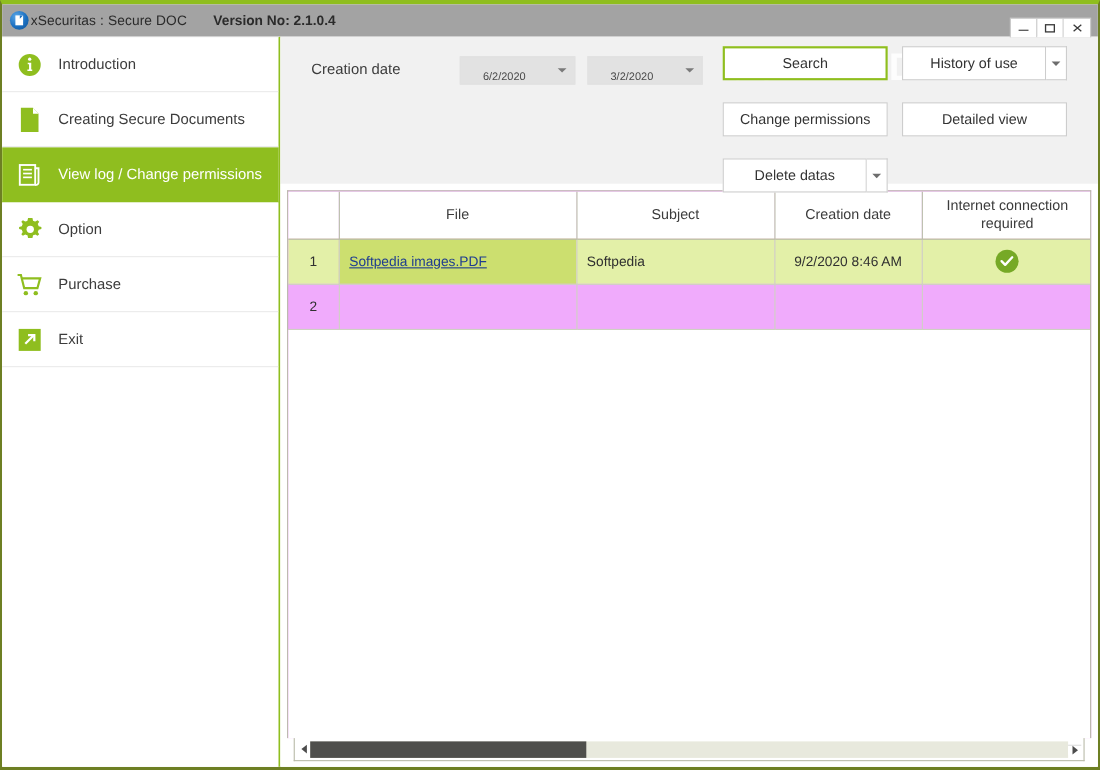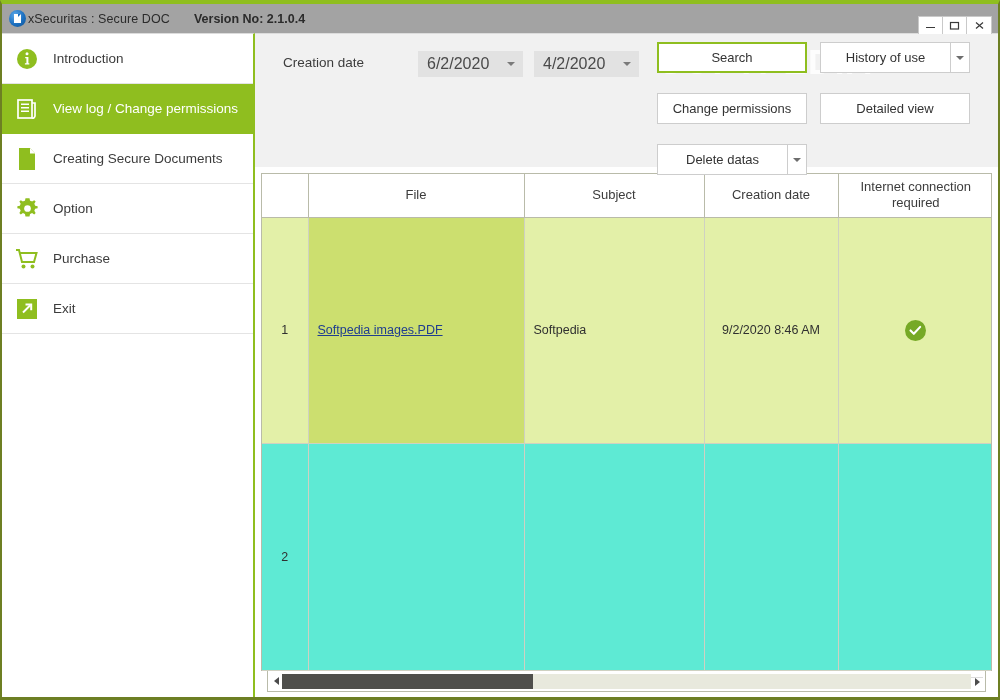--- a/index.html
+++ b/index.html
@@ -150,23 +150,23 @@
     color: #3c3c3c;
     margin-top: 9px;
     width: 135px;
     flex: 0 0 135px;
   }
   .combo {
     height: 26px;
     background: #e2e2e2;
     border: 1px solid #e2e2e2;
     display: flex;
-    align-items: center;
-    padding-left: 8px;
-    font-size: 16px;
+    align-items: flex-end;
+    padding-left: 20px;
+    font-size: 10px;
     color: #4a4a4a;
     position: relative;
   }
   .combo.date { width: 105px; flex: 0 0 105px; margin-top: 5px; }
   .combo .caret {
     position: absolute; right: 7px; top: 50%;
     transform: translateY(-50%);
     width: 0; height: 0;
     border-left: 4px solid transparent;
     border-right: 4px solid transparent;
@@ -236,22 +236,22 @@
     padding: 6px 6px 0 6px;
     display: flex;
     flex-direction: column;
   }
   .grid {
     flex: 1 1 auto;
     min-height: 0;
     border: 1px solid #b9bba9;
     border-bottom: none;
     display: flex;
-    flex-direction: row;
-    background: #5eead4;
+    flex-direction: column;
+    background: #f0abfc;
     overflow: hidden;
   }
   table.dg {
     width: 100%;
     border-collapse: collapse;
     table-layout: fixed;
   }
   table.dg th {
     height: 43px;
     background: #ffffff;
@@ -373,43 +373,43 @@
         <span class="nav-icon">
           <svg width="22" height="22" viewBox="0 0 22 22">
             <circle cx="11" cy="11" r="10" fill="#8fbe1f"></circle>
             <circle cx="11" cy="5.8" r="1.5" fill="#ffffff"></circle>
             <path d="M12.4 9 L9.2 9 L9.2 10.3 L10.4 10.3 L10.4 15.2 L8.9 15.2 L8.9 16.6 L13.3 16.6 L13.3 15.2 L12.4 15.2 Z" fill="#ffffff"></path>
           </svg>
         </span>
         <span class="nav-label">Introduction</span>
       </div>
 
+      <div class="nav-item">
+        <span class="nav-icon">
+          <svg width="22" height="24" viewBox="0 0 22 24">
+            <path d="M3 1 L14 1 L19 6.5 L19 23 L3 23 Z" fill="#8fbe1f"></path>
+            <path d="M14 1 L14 6.5 L19 6.5 Z" fill="#ffffff"></path>
+          </svg>
+        </span>
+        <span class="nav-label">Creating Secure Documents</span>
+      </div>
+
       <div class="nav-item active">
         <span class="nav-icon">
           <svg width="24" height="24" viewBox="0 0 24 24">
             <rect x="3" y="3" width="14" height="18" fill="none" stroke="#ffffff" stroke-width="1.7"></rect>
             <path d="M17 6 L20 6 L20 19 a2.3 2.3 0 0 1 -3 2" fill="none" stroke="#ffffff" stroke-width="1.7"></path>
             <rect x="6" y="6.5" width="8" height="1.5" fill="#ffffff"></rect>
             <rect x="6" y="10" width="8" height="1.5" fill="#ffffff"></rect>
             <rect x="6" y="13.5" width="8" height="1.5" fill="#ffffff"></rect>
           </svg>
         </span>
         <span class="nav-label">View log / Change permissions</span>
       </div>
 
-      <div class="nav-item">
-        <span class="nav-icon">
-          <svg width="22" height="24" viewBox="0 0 22 24">
-            <path d="M3 1 L14 1 L19 6.5 L19 23 L3 23 Z" fill="#8fbe1f"></path>
-            <path d="M14 1 L14 6.5 L19 6.5 Z" fill="#ffffff"></path>
-          </svg>
-        </span>
-        <span class="nav-label">Creating Secure Documents</span>
-      </div>
-
 
       <div class="nav-item">
         <span class="nav-icon">
           <svg width="23" height="23" viewBox="0 0 24 24">
             <path fill="#8fbe1f" d="M12 1.2 l2.1 .0 .55 2.6 a8.8 8.8 0 0 1 2.1 .87 l2.25-1.4 1.5 1.5 -1.4 2.25 a8.8 8.8 0 0 1 .87 2.1 l2.6 .55 0 2.1 -2.6 .55 a8.8 8.8 0 0 1 -.87 2.1 l1.4 2.25 -1.5 1.5 -2.25-1.4 a8.8 8.8 0 0 1 -2.1 .87 l-.55 2.6 -2.1 0 -2.1 0 -.55-2.6 a8.8 8.8 0 0 1 -2.1-.87 l-2.25 1.4 -1.5-1.5 1.4-2.25 a8.8 8.8 0 0 1 -.87-2.1 l-2.6-.55 0-2.1 2.6-.55 a8.8 8.8 0 0 1 .87-2.1 l-1.4-2.25 1.5-1.5 2.25 1.4 a8.8 8.8 0 0 1 2.1-.87 l.55-2.6 z"></path>
             <circle cx="12" cy="12" r="3.5" fill="#ffffff"></circle>
           </svg>
         </span>
         <span class="nav-label">Option</span>
       </div>
@@ -445,21 +445,21 @@
 
         <div class="toolbar-row1">
           <span class="field-label">Creation date</span>
 
           <div class="combo date">
             <span>6/2/2020</span>
             <span class="caret"></span>
           </div>
           <span class="date-gap"></span>
           <div class="combo date">
-            <span>4/2/2020</span>
+            <span>3/2/2020</span>
             <span class="caret"></span>
           </div>
         </div>
 
         <div class="watermark">SOFTPEDIA</div>
 
         <div class="btn-grid">
           <div class="brow">
             <div class="btn w150 focused">Search</div>
             <span class="bgap"></span>

